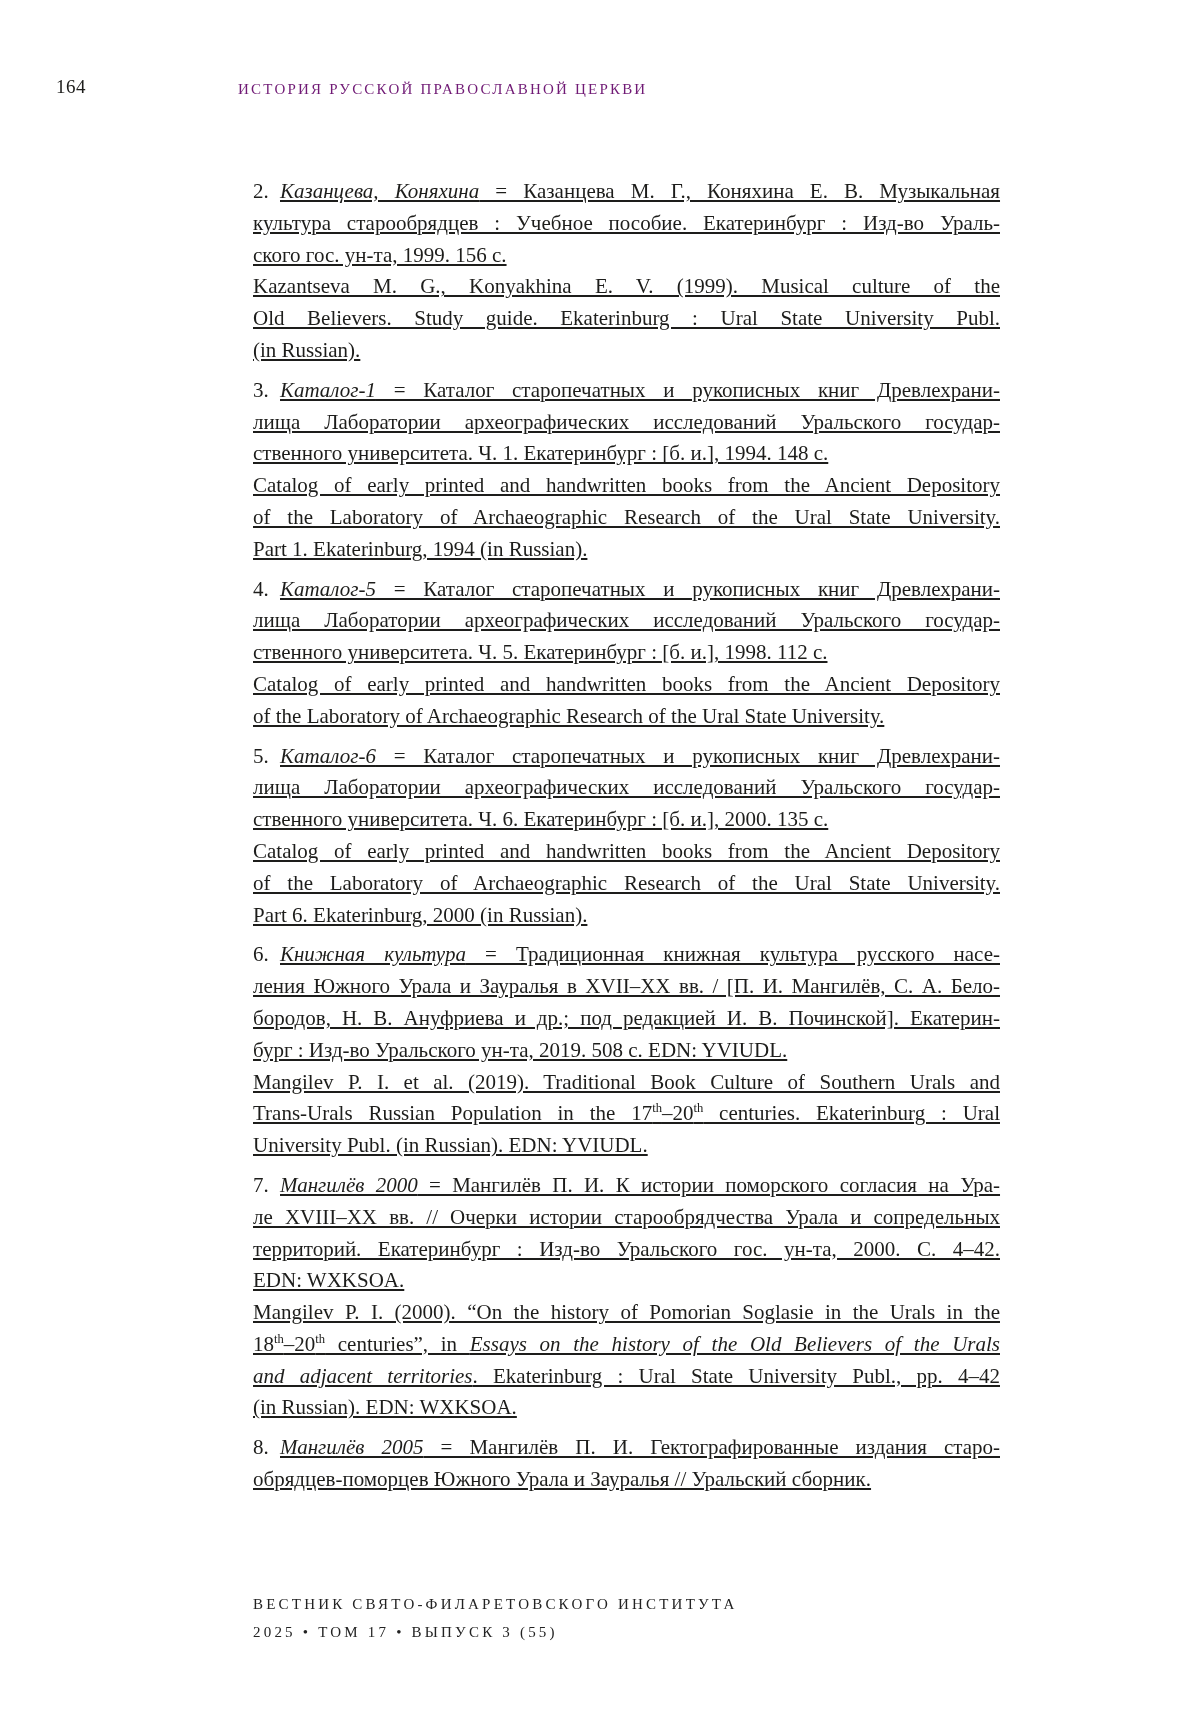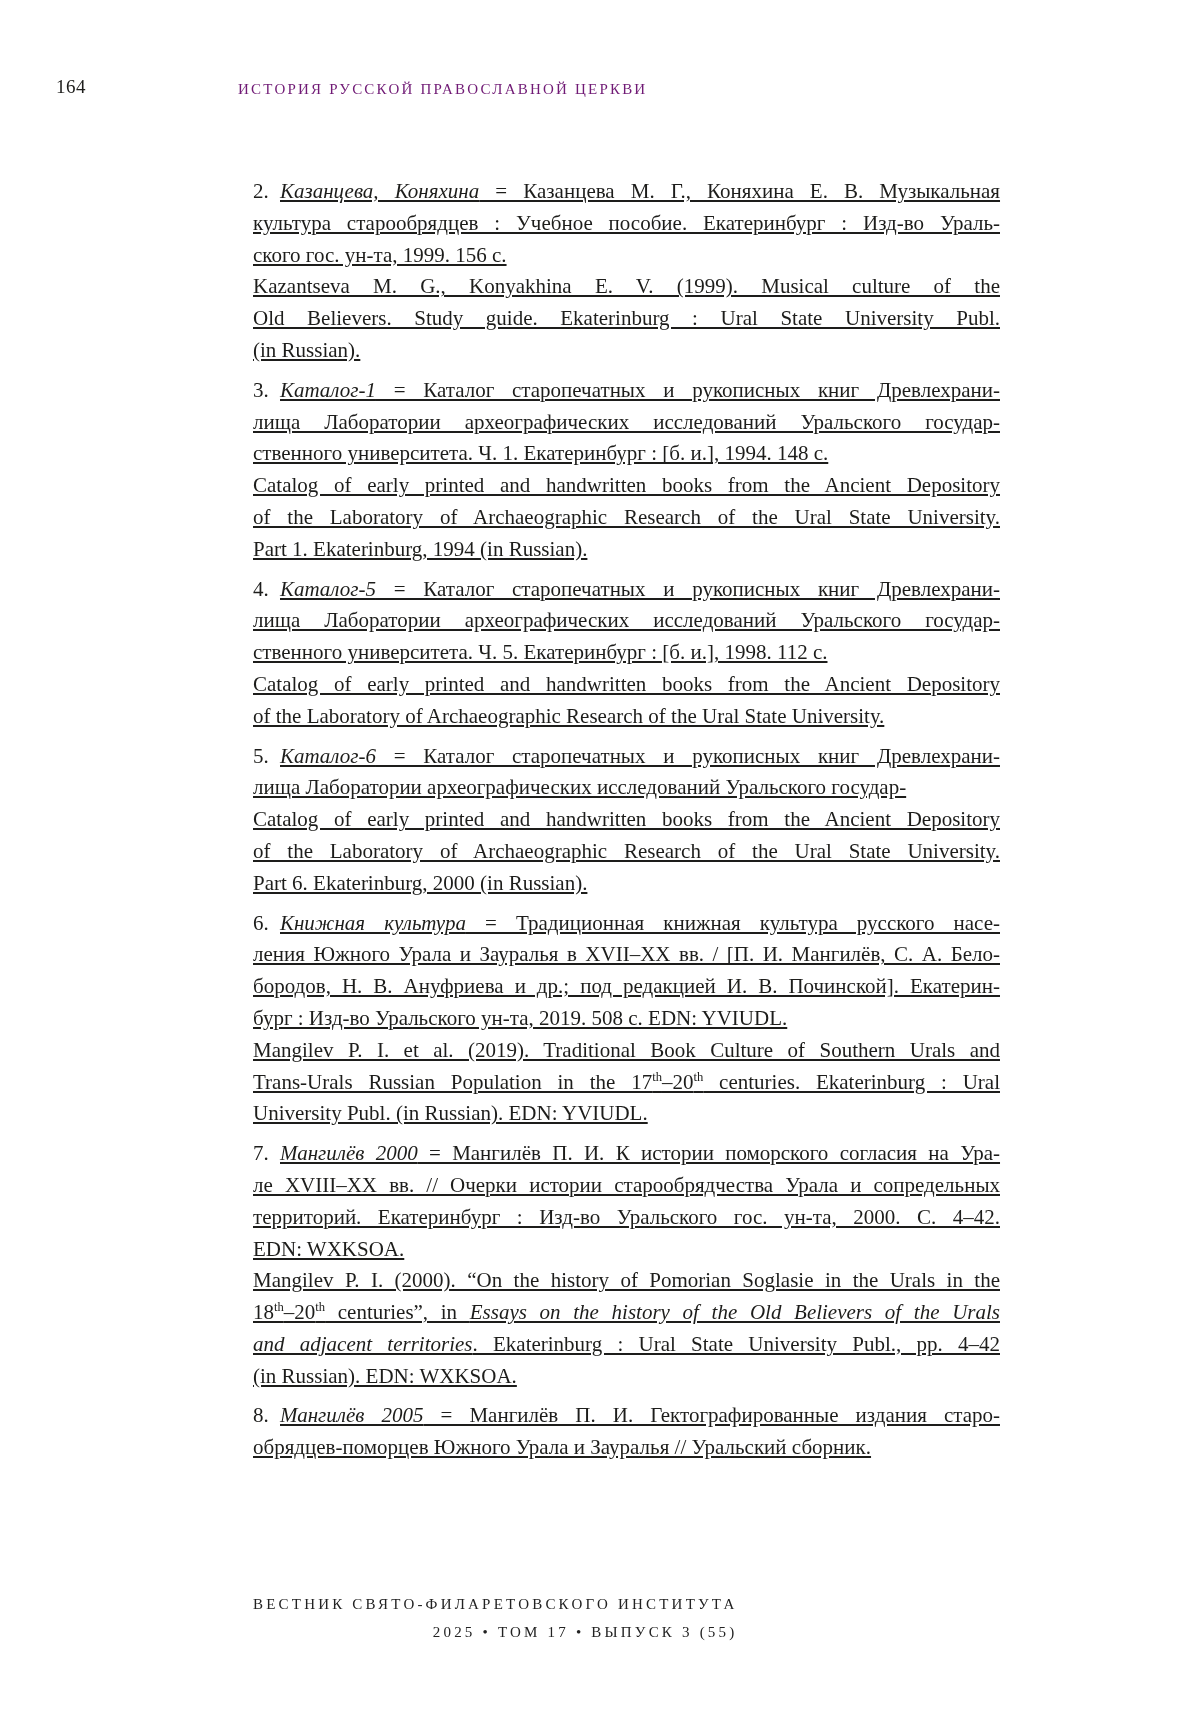--- a/index.html
+++ b/index.html
@@ -32,21 +32,20 @@
   .ru .line:last-child, .en .line:last-child { text-align-last:left; }
   .num { display:inline-block; width:27px; }
   .en { }
   sup { font-size:60%; line-height:0; vertical-align:super; }
   i { font-style:italic; }
   
   .footer {
     position:absolute; left:253px; top:1590px;
     font-size:15px; letter-spacing:3.2px; color:#222;
     line-height:28px;
-    text-align:right;
   }
 </style>
 </head>
 <body>
 
 <div class="page-number">164</div>
 <div class="running-head">ИСТОРИЯ РУССКОЙ ПРАВОСЛАВНОЙ ЦЕРКВИ</div>
 
 <main>
     <div class="ref">
@@ -81,20 +80,21 @@
       </div>
       <div class="en">
         <div class="line">Catalog of early printed and handwritten books from the Ancient Depository</div>
         <div class="line">of the Laboratory of Archaeographic Research of the Ural State University.</div>
       </div>
     </div>
     <div class="ref">
       <div class="ru">
         <div class="line"><span class="num">5.</span><i>Каталог-6</i> = Каталог старопечатных и рукописных книг Древлехрани-</div>
         <div class="line">лища Лаборатории археографических исследований Уральского государ-</div>
+        <div class="line">ственного университета. Ч. 6. Екатеринбург : [б. и.], 2000. 135 с.</div>
       </div>
       <div class="en">
         <div class="line">Catalog of early printed and handwritten books from the Ancient Depository</div>
         <div class="line">of the Laboratory of Archaeographic Research of the Ural State University.</div>
         <div class="line">Part 6. Ekaterinburg, 2000 (in Russian).</div>
       </div>
     </div>
     <div class="ref">
       <div class="ru">
         <div class="line"><span class="num">6.</span><i>Книжная культура</i> = Традиционная книжная культура русского насе-</div>

